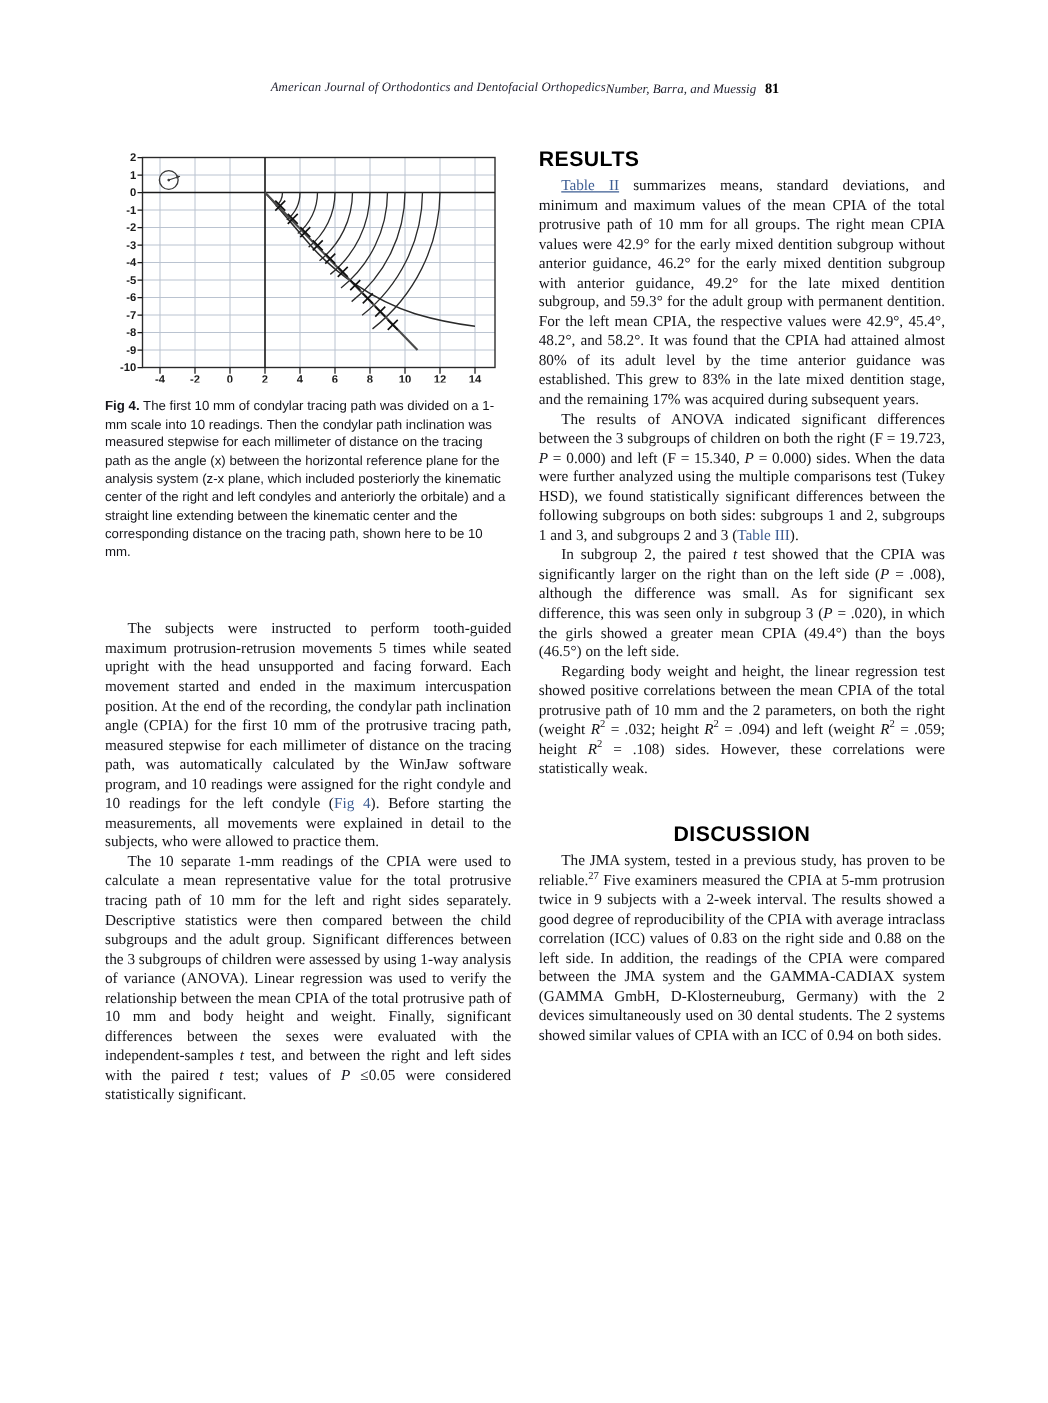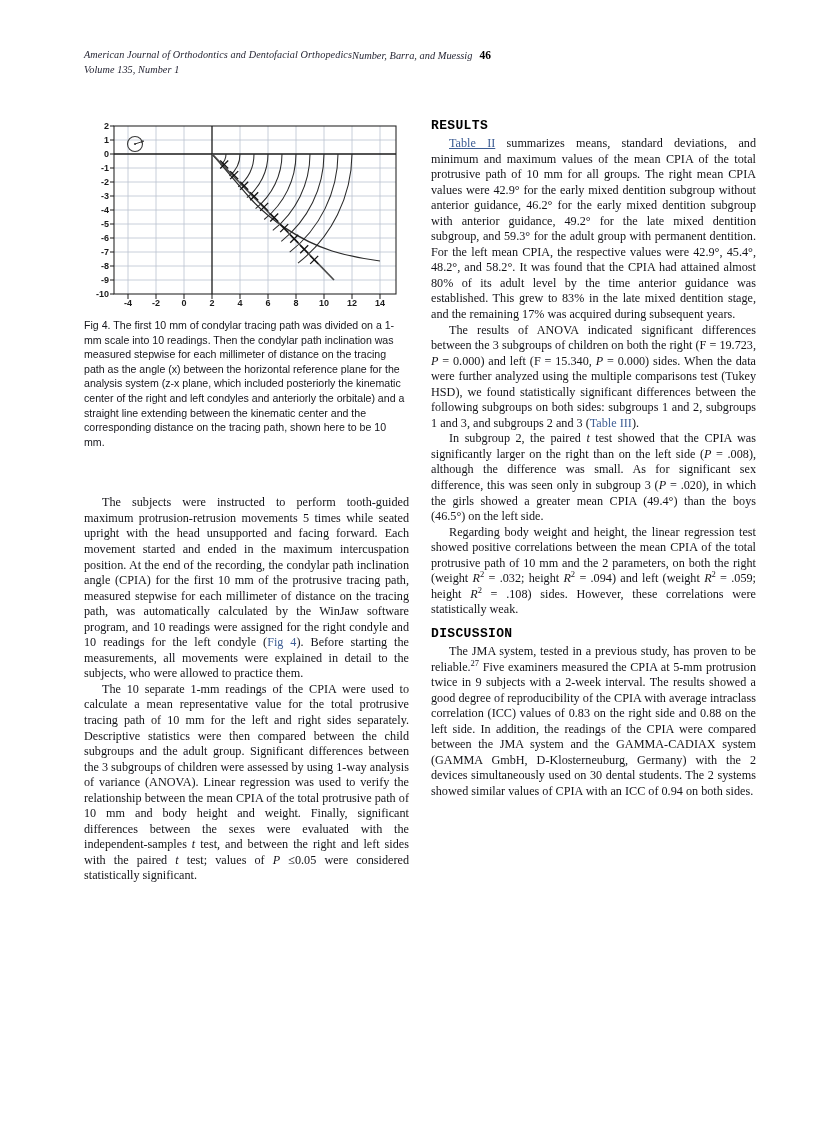--- a/index.html
+++ b/index.html
@@ -13,24 +13,24 @@
     position: relative;
     font-family: "Liberation Serif", "DejaVu Serif", serif;
     color: #1a1a1a;
     overflow: hidden;
   }
 
   
   .runhead {
     position: absolute;
     left: 84px;
-    top: 48px;
+    top: 64px;
     width: 672px;
     display: flex;
-    justify-content: flex-start;
+    justify-content: center;
     align-items: flex-start;
     font-family: "Liberation Serif", "DejaVu Serif", serif;
   }
   .runhead-left {
     font-style: italic;
     font-size: 10.2px;
     line-height: 14.5px;
     color: #1f1f2e;
     letter-spacing: .1px;
   }
@@ -74,60 +74,59 @@
   .chart svg { display: block; }
 
   .figcaption {
     margin-top: 12px;
     font-family: "Liberation Sans", "DejaVu Sans", sans-serif;
     font-size: 10.6px;
     line-height: 14.6px;
     color: #15151b;
     text-align: left;
   }
-  .figcaption .figlabel { font-weight: normal; }
+  .figcaption .figlabel { font-weight: bold; }
 
   
   p.body {
     margin: 0;
     font-size: 12.2px;
     line-height: 15.55px;
     text-align: justify;
     text-indent: 18px;
     color: #131318;
     hyphens: manual;
   }
   p.body + p.body { margin-top: 0; }
 
   .gap-after-caption { height: 40px; }
 
   h2.section {
     margin: 0 0 3px 0;
-    font-family: Liberation Mono, monospace;
-    font-size: 13px;
+    font-family: Liberation Sans, sans-serif;
+    font-size: 17px;
     font-weight: bold;
     letter-spacing: .35px;
     color: #000;
   }
-  h2.section.spaced { margin-top: 8px; }
+  h2.section.spaced { margin-top: 35px; text-align: center; }
 
   .xref { color: #3d5d93; text-decoration: underline; }
   i, .ital { font-style: italic; }
   sup { font-size: .7em; vertical-align: super; line-height: 0; }
 </style>
 </head>
 <body>
 
 <div class="runhead">
   <div class="runhead-left">
     <span>American Journal of Orthodontics and Dentofacial Orthopedics</span>
-    <span class="vol">Volume 135, Number 1</span>
   </div>
   <div class="runhead-right">
-    <span>Number, Barra, and Muessig</span><span class="pageno">46</span>
+    <span>Number, Barra, and Muessig</span><span class="pageno">81</span>
   </div>
 </div>
 
 <div class="columns">
 
   <div class="col">
 
     <div class="figure-box">
       <div class="chart">
         <svg width="322" height="188" viewBox="0 0 322 188">

